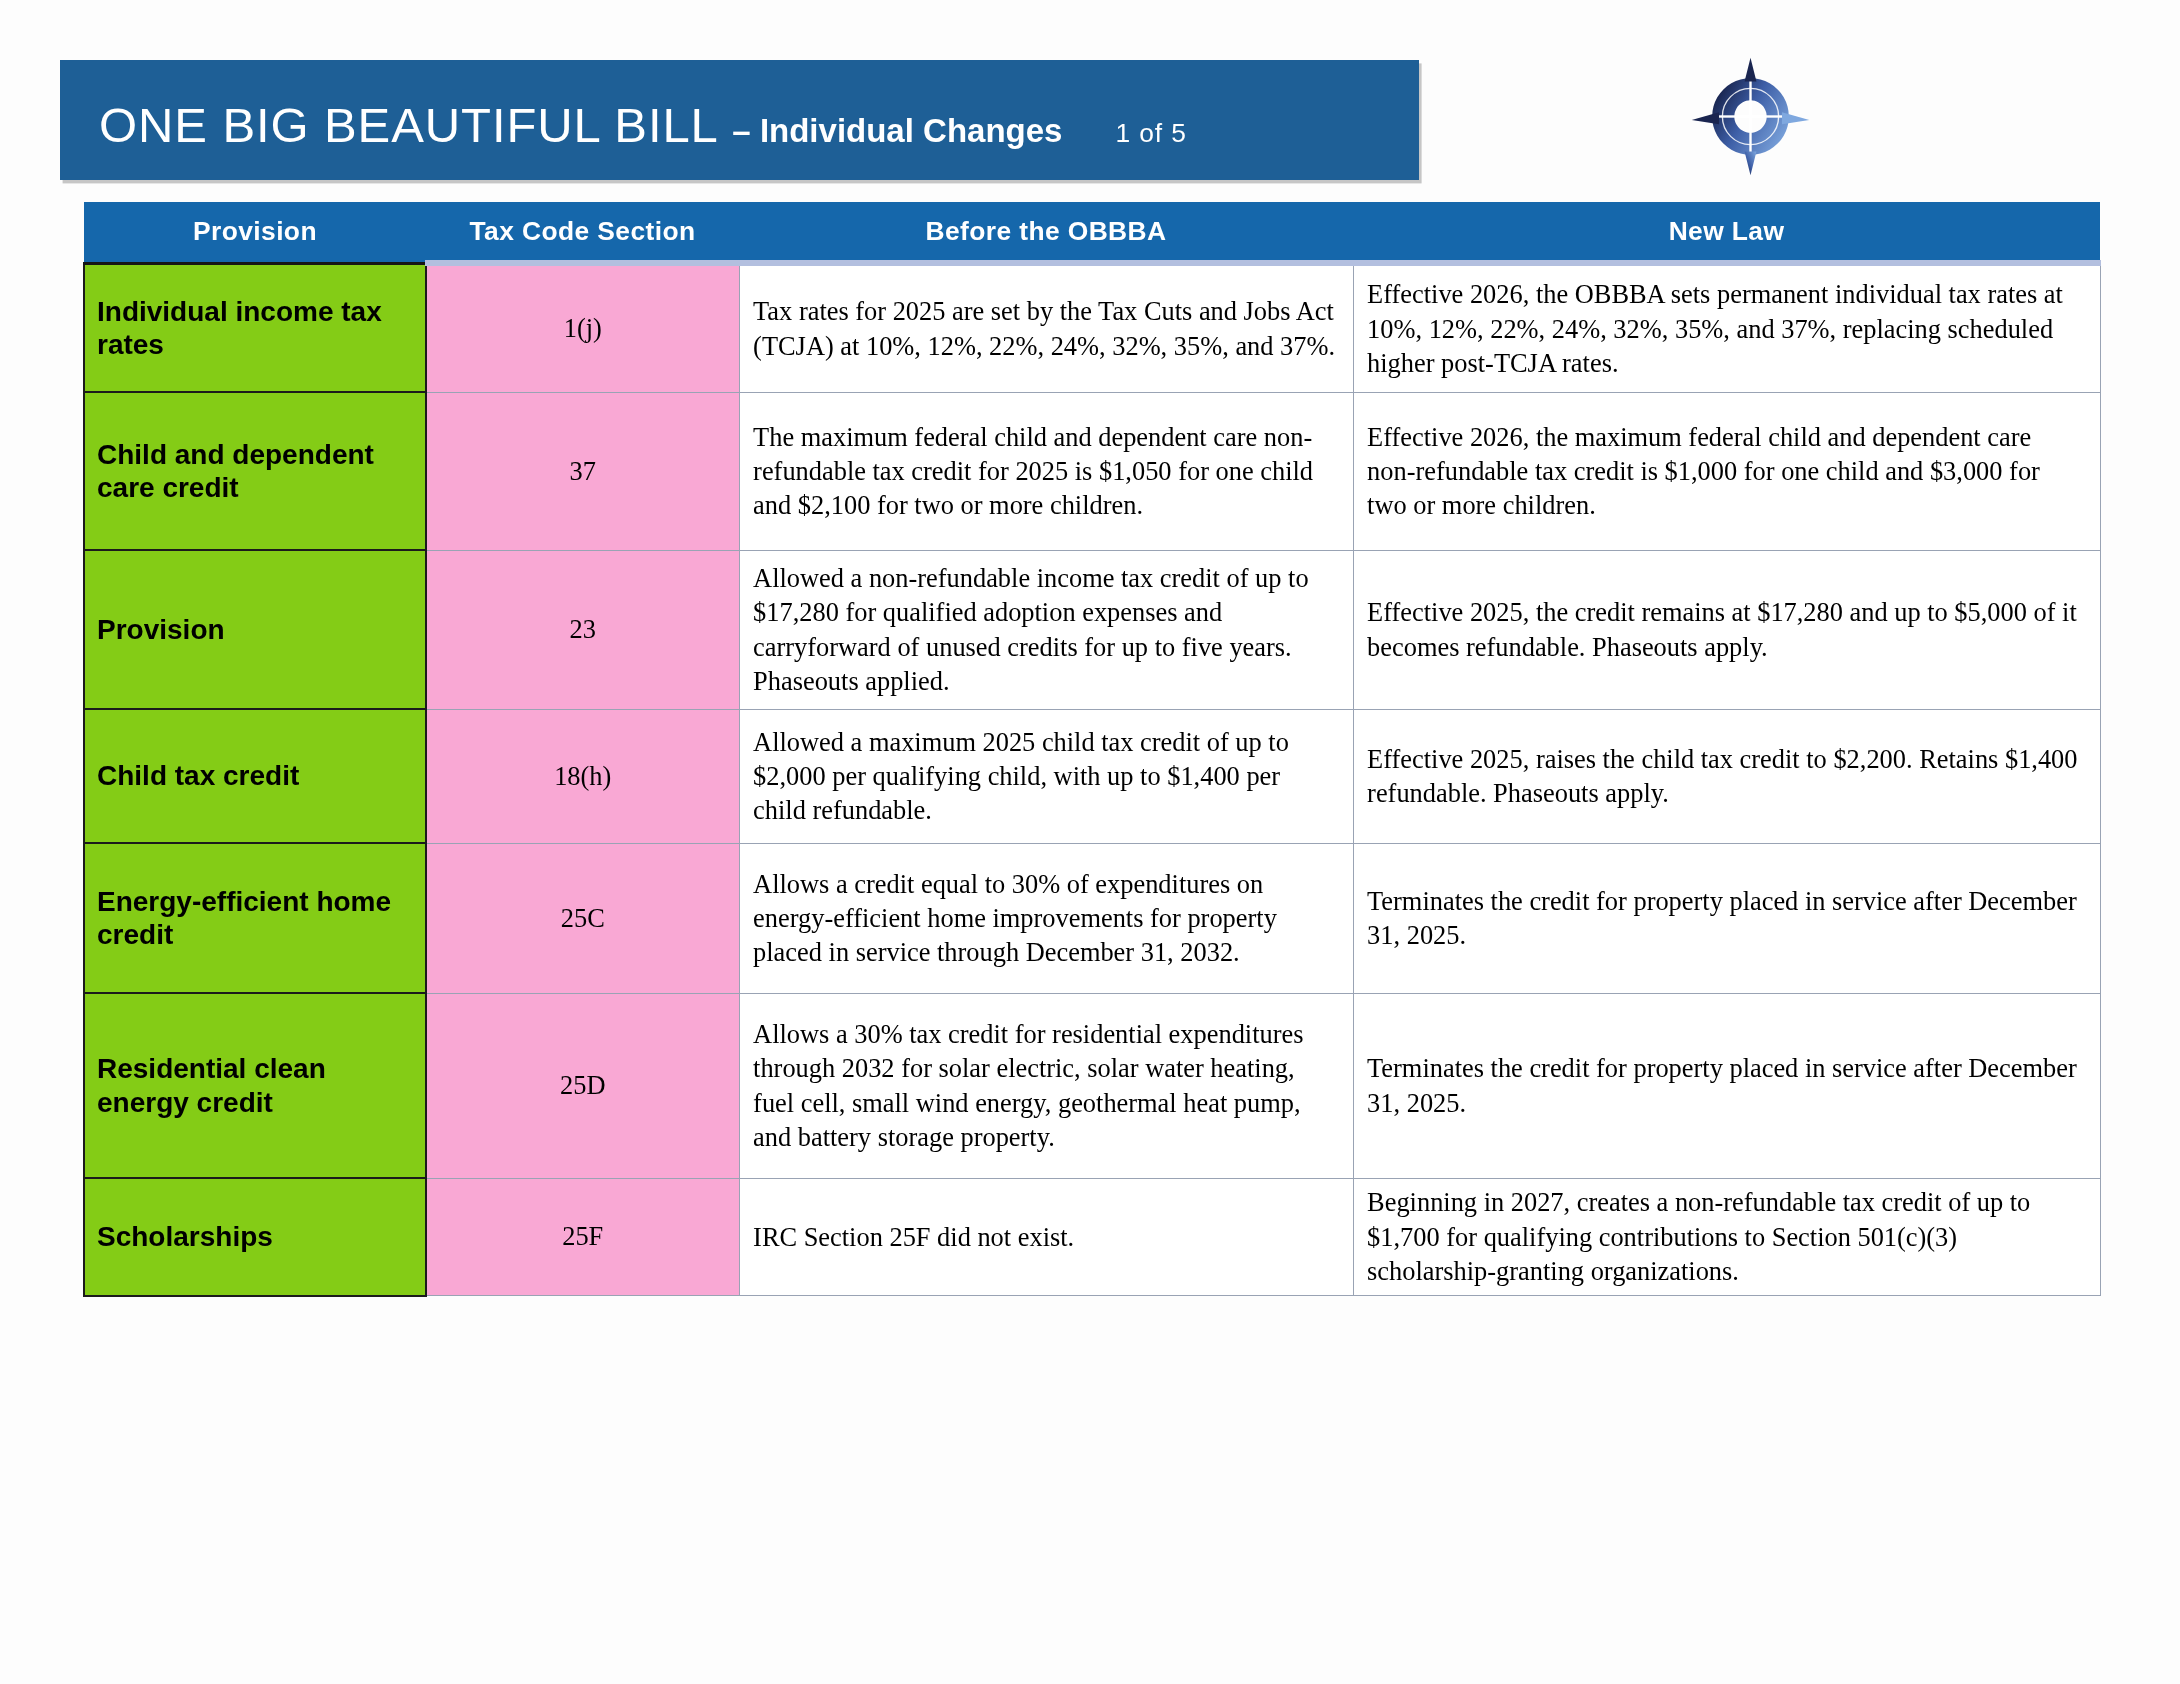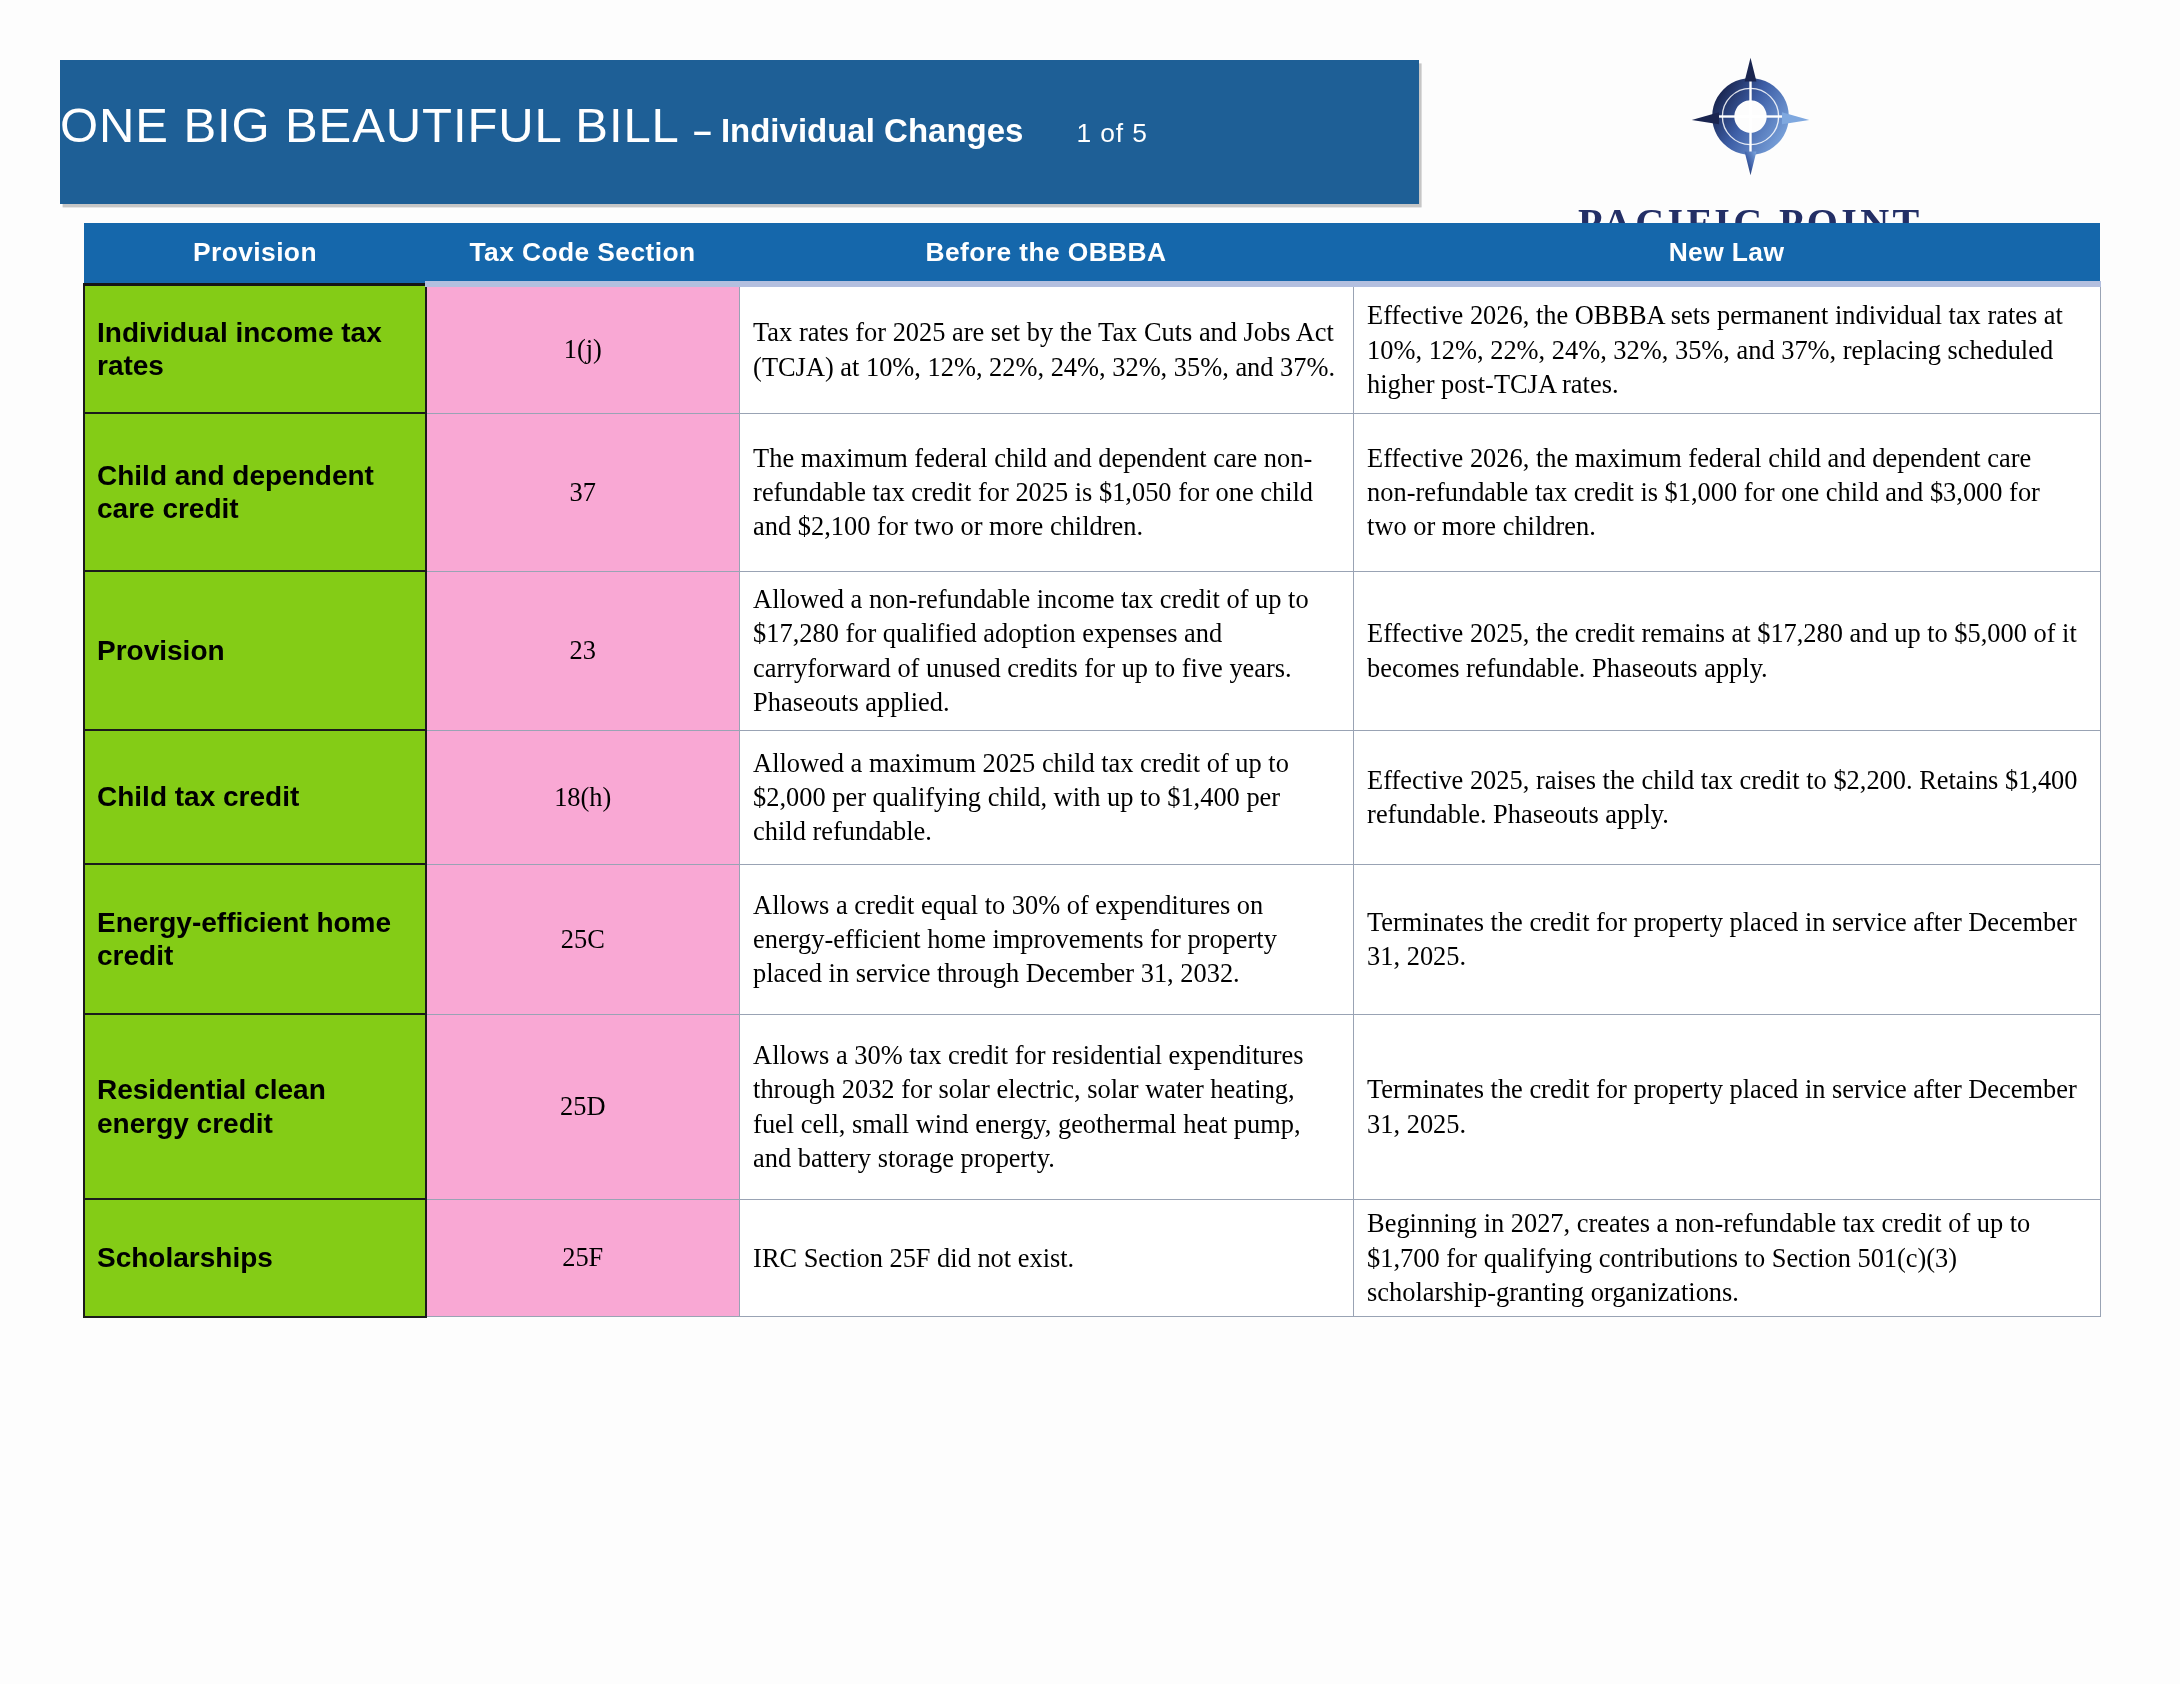--- a/index.html
+++ b/index.html
@@ -1,37 +1,37 @@
 <!DOCTYPE html>
 <html style="font-size:13.6px"><head>
 <meta charset="utf-8">
 <style>
   * { margin:0; padding:0; box-sizing:border-box; }
   html,body { width:2181px; height:1685px; background:#fdfdfd; font-family:"Liberation Sans", sans-serif; }
   .page { position:relative; width:2181px; height:1685px; overflow:hidden; }
 
   
   .banner {
-    position:absolute; left:60px; top:60px; width:1359px; height:144px;
+    position:absolute; left:60px; top:60px; width:1359px; height:120px;
     background:#1E5F96; display:flex; align-items:baseline;
-    box-shadow:2.6px 3.4px 0 rgba(130,130,130,.45);
+    padding-left:39px; box-shadow:2.6px 3.4px 0 rgba(130,130,130,.45);
   }
   .banner-inner { display:flex; align-items:baseline; position:relative; top:65px; }
   .banner-title { color:#fff; font-size:49px; font-weight:400; letter-spacing:0.9px; line-height:0; }
   .banner-sub   { color:#fff; font-size:33px; font-weight:700; margin-left:13.6px; line-height:0; }
   .banner-page  { color:#fff; font-size:26.4px; font-weight:400; margin-left:53px; line-height:0; letter-spacing:0.9px; }
 
   
   .logo { position:absolute; left:1578px; top:56px; height:124px; display:flex; align-items:center; gap:19px;flex-direction:column; }
   .logo-text { font-family:"Liberation Serif", serif; font-weight:700; font-size:40px;
                color:#232F66; letter-spacing:3.4px; white-space:nowrap; }
 
   
   table.main {
-    position:absolute; left:83px; top:223px; width:2016px;
+    position:absolute; left:83px; top:202px; width:2016px;
     border-collapse:collapse; table-layout:fixed;
   }
   thead th {
     background:#1567AB; color:#fff; font-weight:700; font-size:26.4px;
     height:61px; text-align:center; vertical-align:middle;
     border:none; border-bottom:6.8px solid #B3BFDF; letter-spacing:0.4px;
   }
   thead th.h-prov { border-bottom:3.4px solid #151515; }
   td { vertical-align:middle; }
   td.provision {

